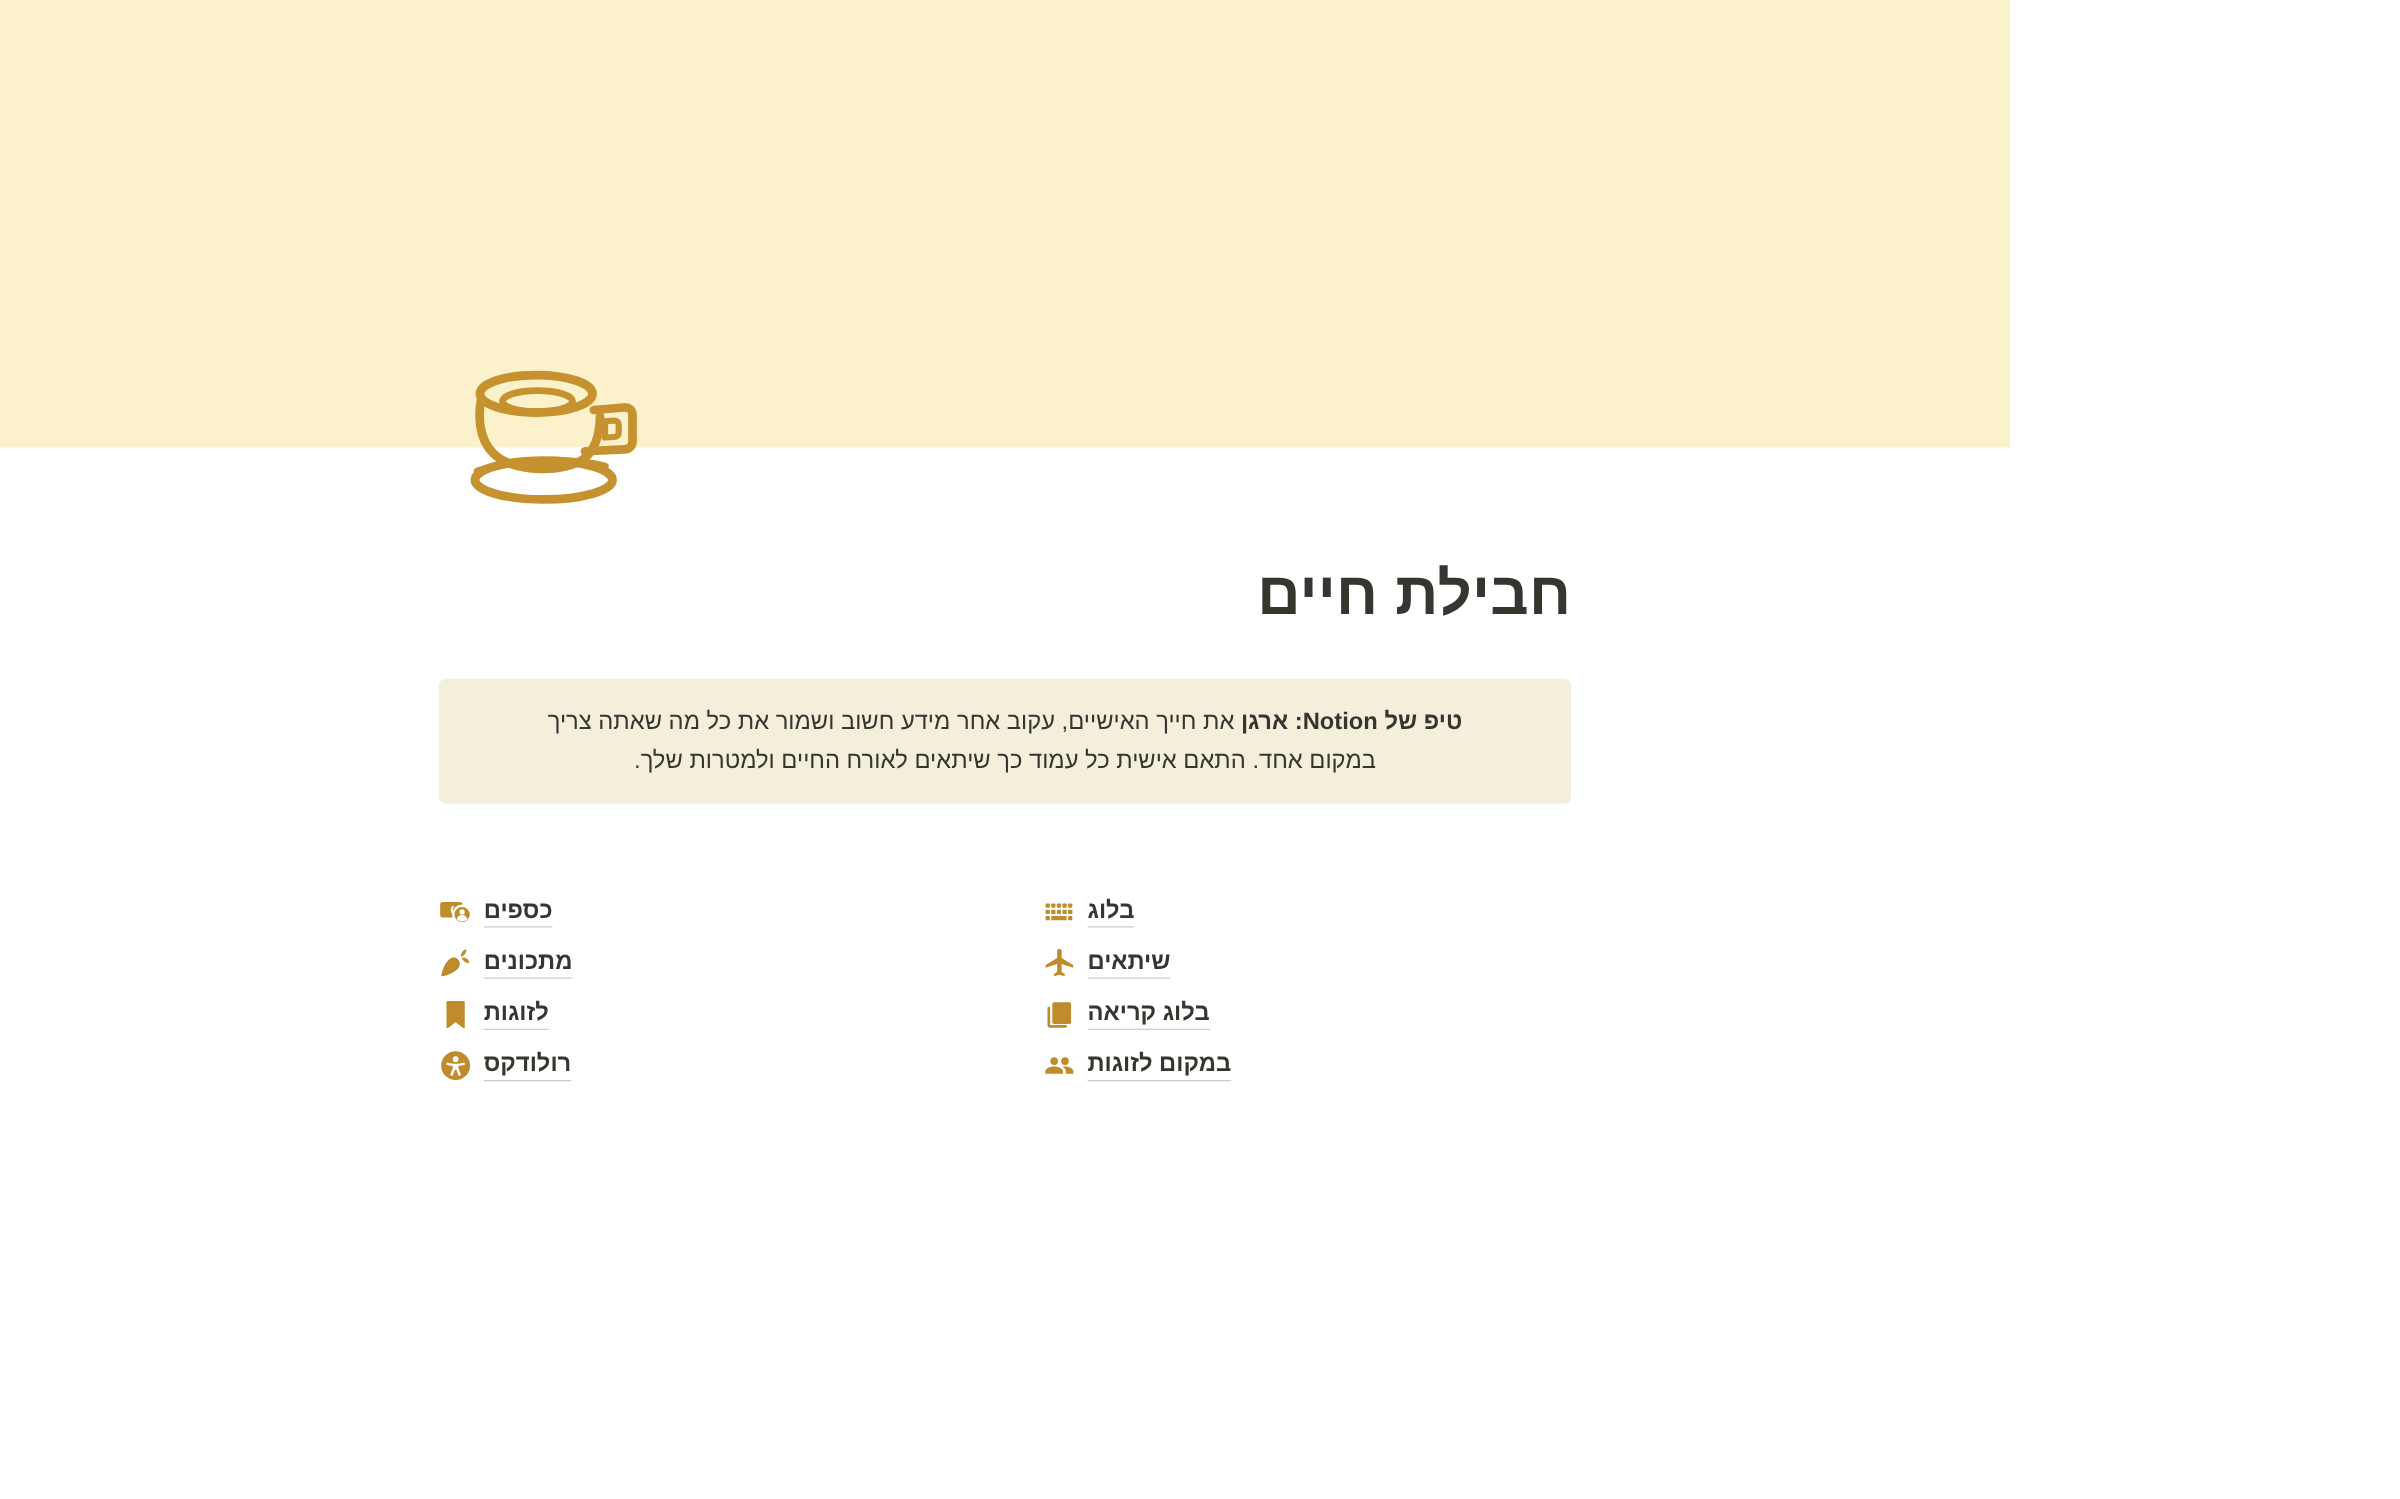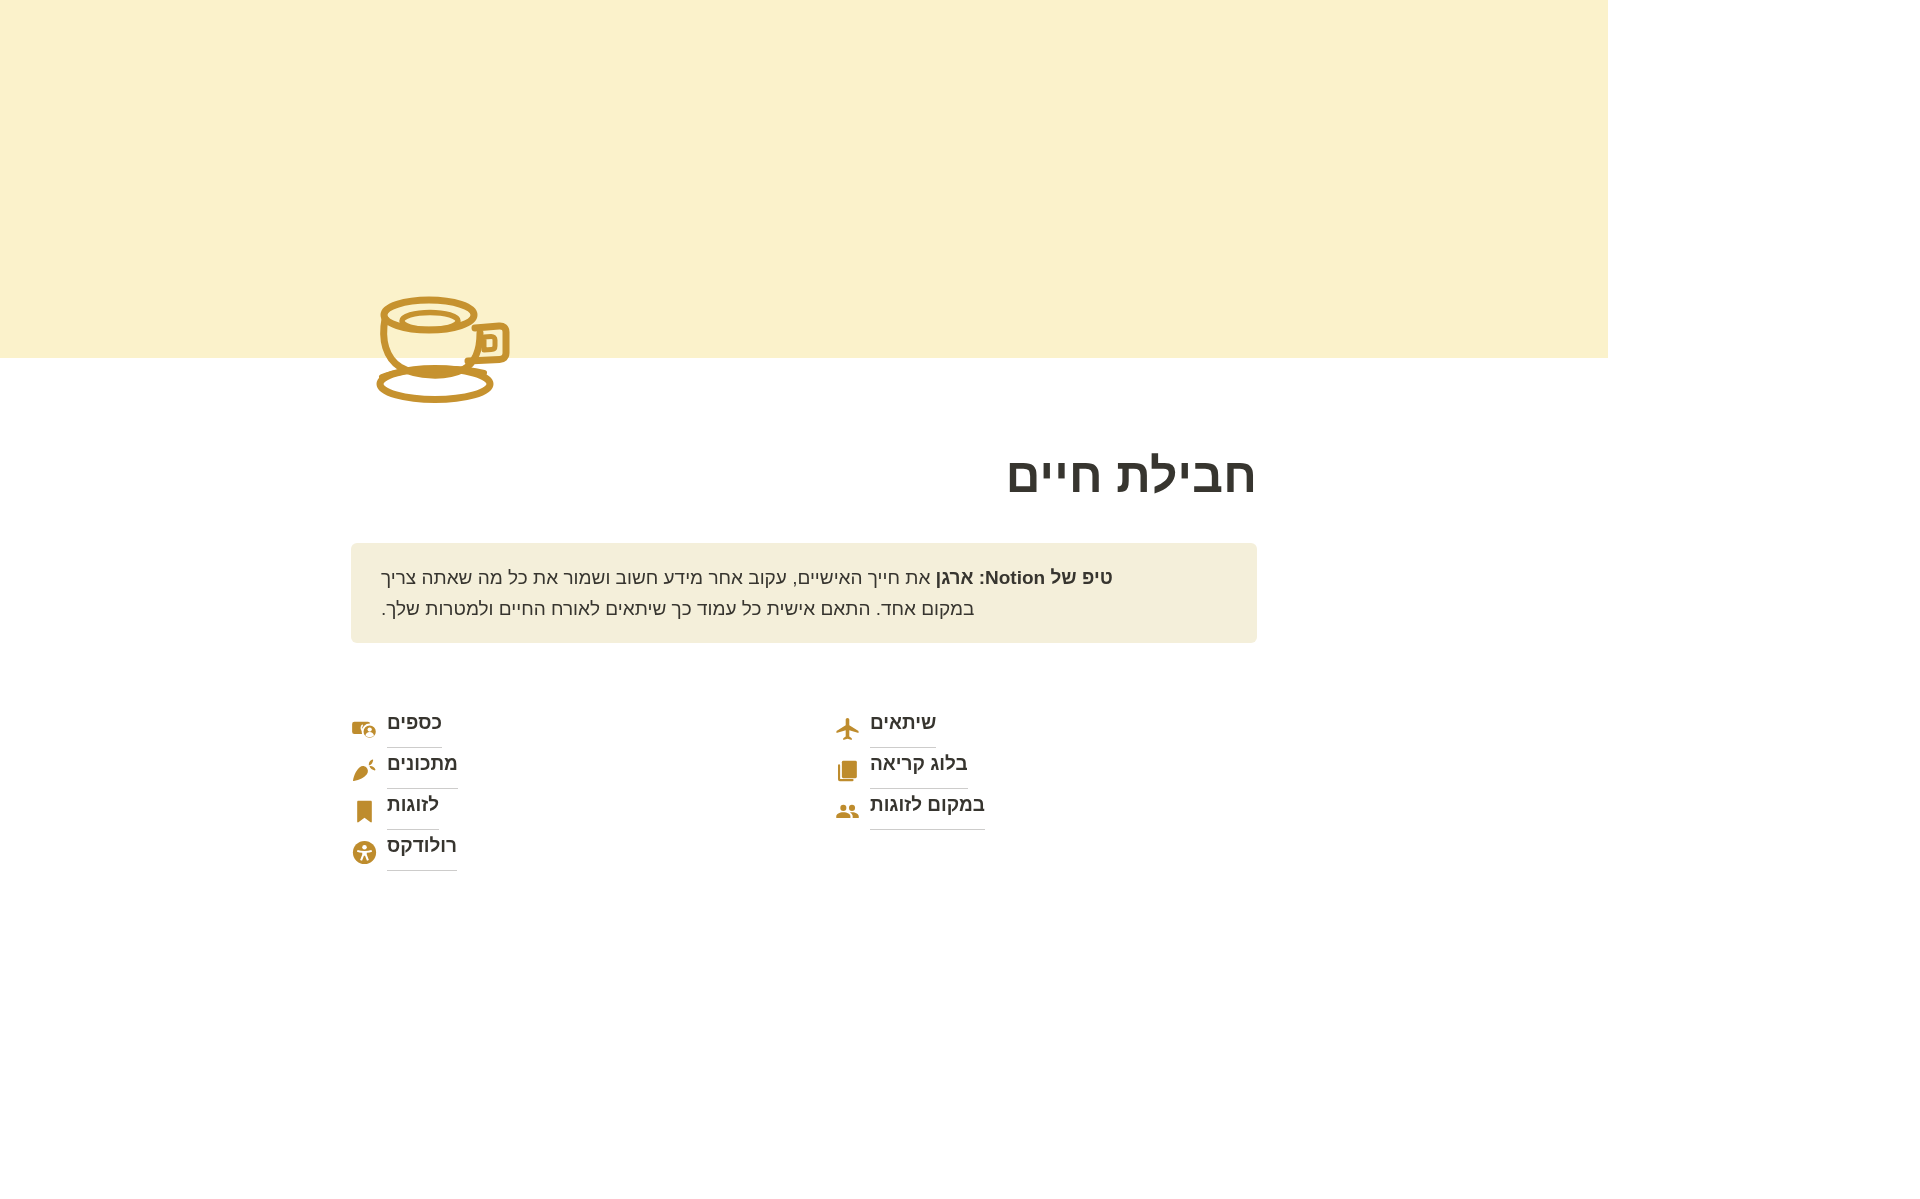--- a/index.html
+++ b/index.html
@@ -36,21 +36,21 @@
     letter-spacing: 0.2px;
     cursor: text;
   }
 
   .callout {
     margin-top: 37px;
     background: var(--callout-bg, #F4EFDA);
     border-radius: 6px;
     padding: 19px 30px;
     direction: rtl;
-    text-align: left;
+    text-align: center;
     font-size: 19px;
     line-height: 31px;
   }
   .callout b { font-weight: 700; }
 
   .links {
     margin-top: 66px;
     display: grid;
     grid-template-columns: 1fr 1fr;
     column-gap: 60px;
@@ -64,21 +64,21 @@
     cursor: pointer;
   }
   .link-icon { width: 27px; height: 27px; flex: 0 0 27px; display: flex; align-items: center; justify-content: center; }
   .link-icon svg { width: 27px; height: 27px; }
   .link-label {
     font-size: 19px;
     line-height: 1.25;
     font-weight: 600;
     color: var(--text, #37352F);
     border-bottom: 1.5px solid rgba(55,53,47,0.25);
-    padding-bottom: 12px;
+    padding-bottom: 1px;
     direction: rtl;
   }
 </style>
 </head>
 <body>
 
 <div class="page">
 
   <div class="cover"></div>
 
@@ -148,20 +148,40 @@
               <path fill="#ffffff" d="M5.8 9.7c1.9.6 4 .9 6.2.9s4.3-.3 6.2-.9l.5 1.7c-1.5.5-3 .8-4.7.9v1.5l1.9 4.9-1.7.6-1.7-4.4h-1l-1.7 4.4-1.7-.6 1.9-4.9v-1.5c-1.6-.1-3.2-.4-4.7-.9z"></path>
             </svg>
           </span>
           <span class="link-label">רולודקס</span>
         </div>
 
       </div>
 
       <div class="link-col">
 
+        <div class="link-row">
+          <span class="link-icon">
+            <svg viewBox="0 0 24 24" fill="#BE8C2D">
+              <rect x="2.2" y="6" width="3" height="3" rx="0.6"></rect>
+                <rect x="6.2" y="6" width="3" height="3" rx="0.6"></rect>
+                <rect x="10.2" y="6" width="3" height="3" rx="0.6"></rect>
+                <rect x="14.2" y="6" width="3" height="3" rx="0.6"></rect>
+                <rect x="18.2" y="6" width="3" height="3" rx="0.6"></rect>
+              <rect x="2.2" y="10.5" width="3" height="3" rx="0.6"></rect>
+                <rect x="6.2" y="10.5" width="3" height="3" rx="0.6"></rect>
+                <rect x="10.2" y="10.5" width="3" height="3" rx="0.6"></rect>
+                <rect x="14.2" y="10.5" width="3" height="3" rx="0.6"></rect>
+                <rect x="18.2" y="10.5" width="3" height="3" rx="0.6"></rect>
+              <rect x="2.2" y="15" width="3" height="3" rx="0.6"></rect>
+                <rect x="6.2" y="15" width="11" height="3" rx="0.6"></rect>
+                <rect x="18.2" y="15" width="3" height="3" rx="0.6"></rect>
+            </svg>
+          </span>
+          <span class="link-label">בלוג</span>
+        </div>
 
         <div class="link-row">
           <span class="link-icon">
             <svg viewBox="0 0 24 24" fill="#BE8C2D">
               <path d="M21.8 15.2v-1.9l-8.2-5V3.3c0-.9-.7-1.6-1.6-1.6s-1.6.7-1.6 1.6v5l-8.2 5v1.9l8.2-2.5v5.5l-2.2 1.6v1.5l3.8-1.1 3.8 1.1v-1.5l-2.2-1.6v-5.5z"></path>
             </svg>
           </span>
           <span class="link-label">שיתאים</span>
         </div>
 

